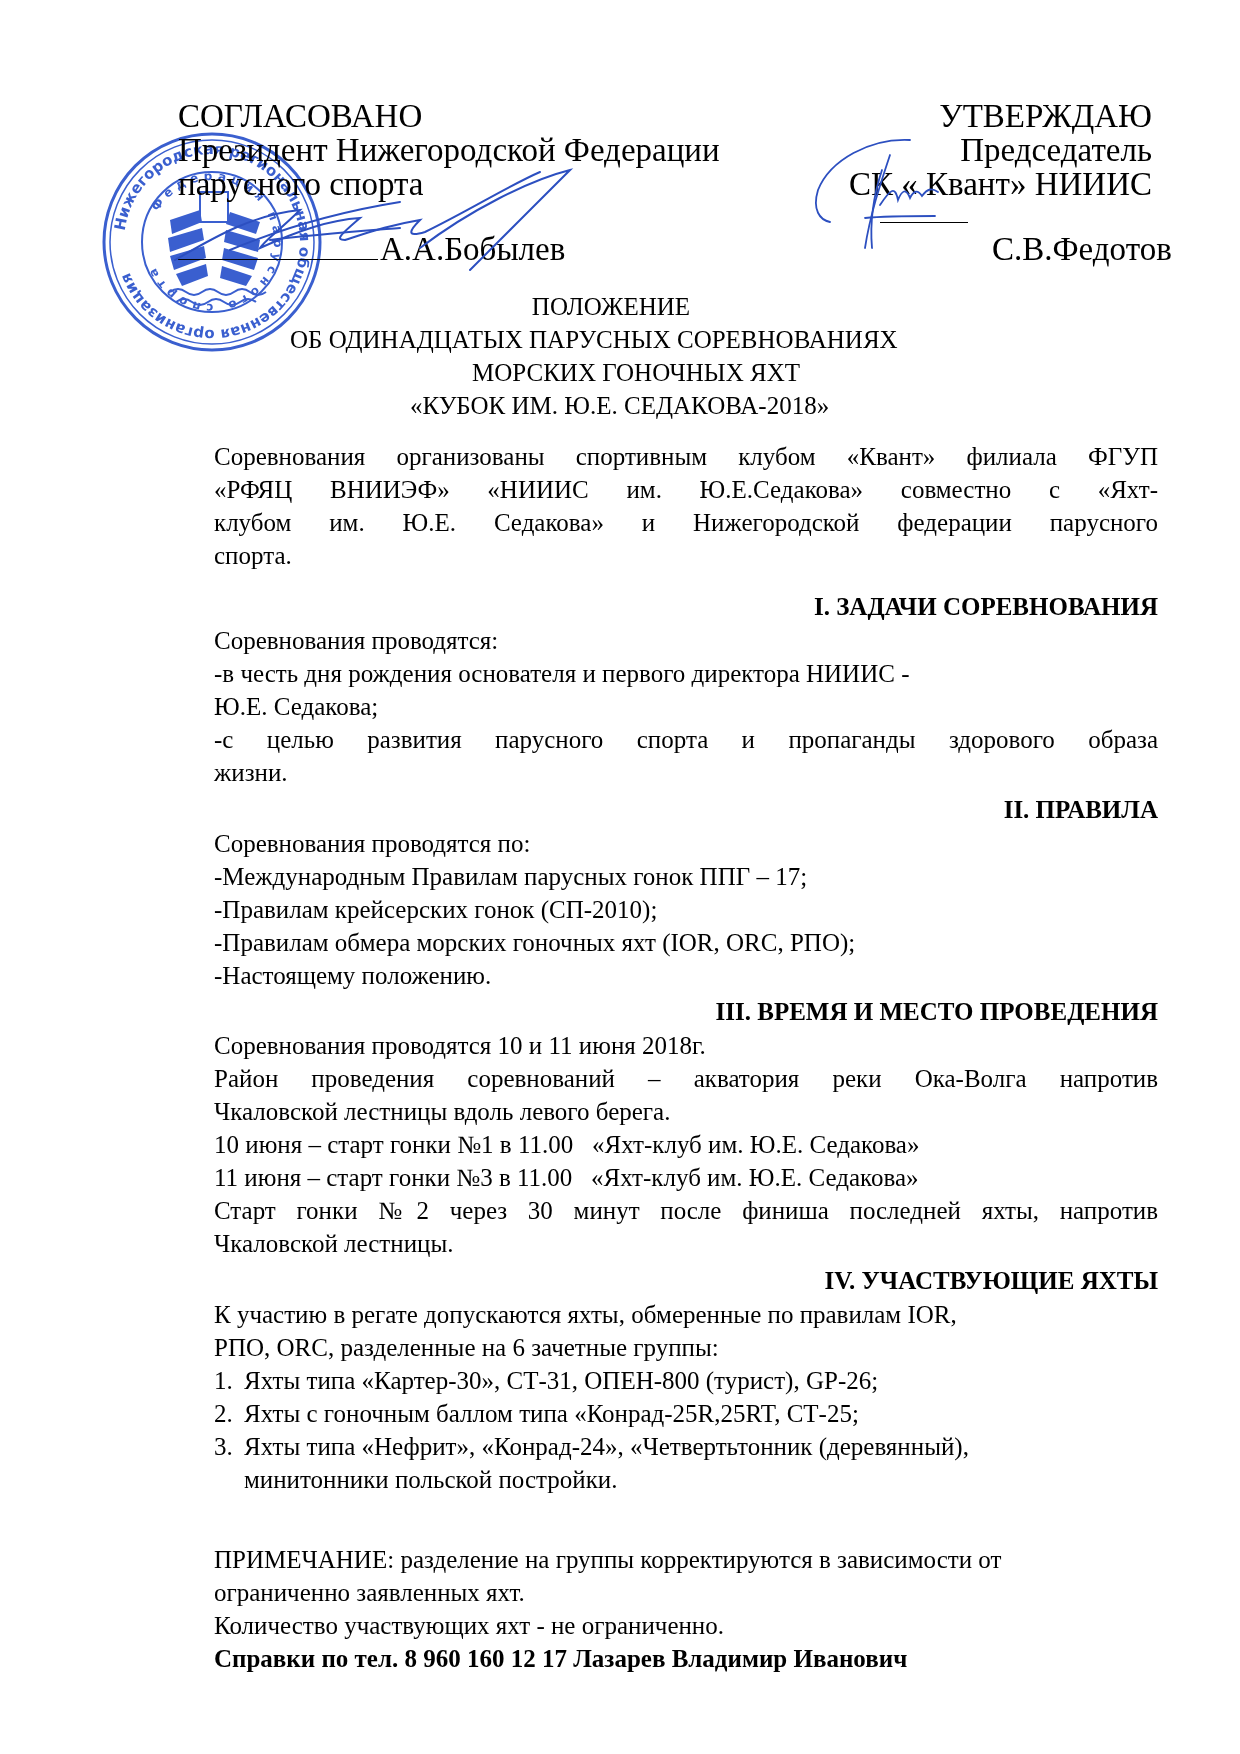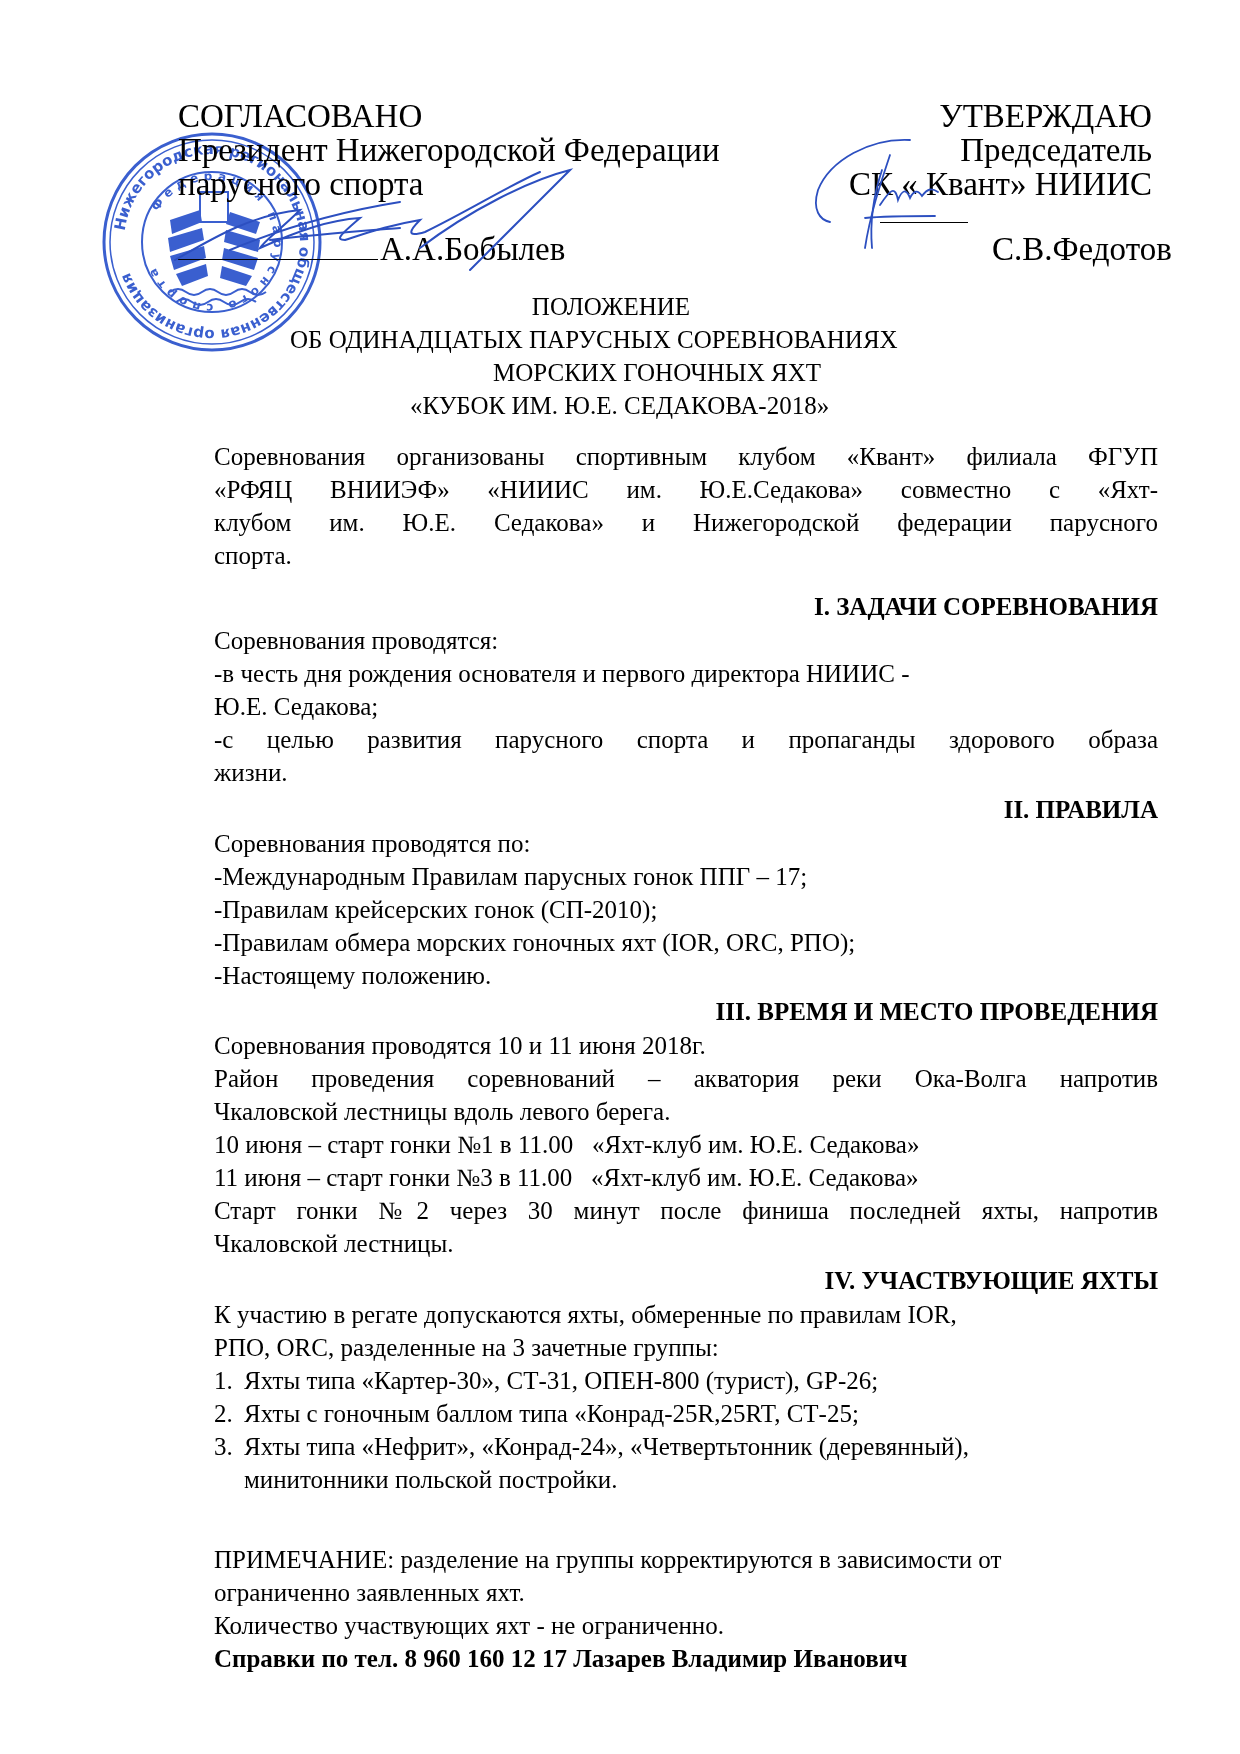--- a/index.html
+++ b/index.html
@@ -24,21 +24,21 @@
     
     #stamp { left: 100px; top: 130px; width: 225px; height: 225px; }
     
     #sig1 { left: 170px; top: 140px; width: 420px; height: 150px; }
     #sig2 { left: 810px; top: 130px; width: 180px; height: 120px; }
 
     
     .title { left: 0; width: 1240px; text-align: center; font-size: 25px; line-height: 34px; }
     #title-main { top: 290px; font-weight: normal; left: 55px; width: 1176px; margin-left: 23px; }
     #title-l1 { top: 323px; left: 290px; width: auto; text-align: left; }
-    #title-l2 { top: 356px; left: 472px; width: auto; text-align: left; margin-left: 21px; }
+    #title-l2 { top: 356px; left: 472px; width: auto; text-align: left; }
     #title-l3 { top: 389px; left: 410px; width: auto; text-align: left; }
 
     
     .col { left: 214px; width: 944px; }
     .heading { font-weight: bold; text-align: right; font-size: 25px; line-height: 34px; width: 944px; }
     .line1 { font-size: 25px; line-height: 33px; white-space: nowrap; }
     .just { text-align: justify; text-align-last: justify; white-space: normal; }
 
     .list-num { display: inline-block; width: 30px; }
     .list-indent { padding-left: 30px; }
@@ -154,21 +154,21 @@
   <div class="line1">Чкаловской лестницы вдоль левого берега.</div>
   <div class="line1" style="white-space:pre;">10 июня – старт гонки №1 в 11.00   «Яхт-клуб им. Ю.Е. Седакова»</div>
   <div class="line1" style="white-space:pre;">11 июня – старт гонки №3 в 11.00   «Яхт-клуб им. Ю.Е. Седакова»</div>
   <div class="line1 just">Старт гонки №2 через 30 минут после финиша последней яхты, напротив</div>
   <div class="line1">Чкаловской лестницы.</div>
 </div>
 
 <div class="abs col" style="top:1264px;">
   <div class="heading">IV. УЧАСТВУЮЩИЕ ЯХТЫ</div>
   <div class="line1">К участию в регате допускаются яхты, обмеренные по правилам IOR,</div>
-  <div class="line1">РПО, ORC, разделенные на 3 зачетные группы:</div>
+  <div class="line1">РПО, ORC, разделенные на 6 зачетные группы:</div>
   <div class="line1">
     <span class="list-num">1.</span><span>Яхты типа «Картер-30», СТ-31, ОПЕН-800 (турист), GP-26;</span>
   </div>
   <div class="line1">
     <span class="list-num">2.</span><span>Яхты с гоночным баллом типа «Конрад-25R,25RT, СТ-25;</span>
   </div>
   <div class="line1">
     <span class="list-num">3.</span><span>Яхты типа «Нефрит», «Конрад-24», «Четвертьтонник (деревянный),</span>
   </div>
   <div class="line1 list-indent">минитонники польской постройки.</div>

